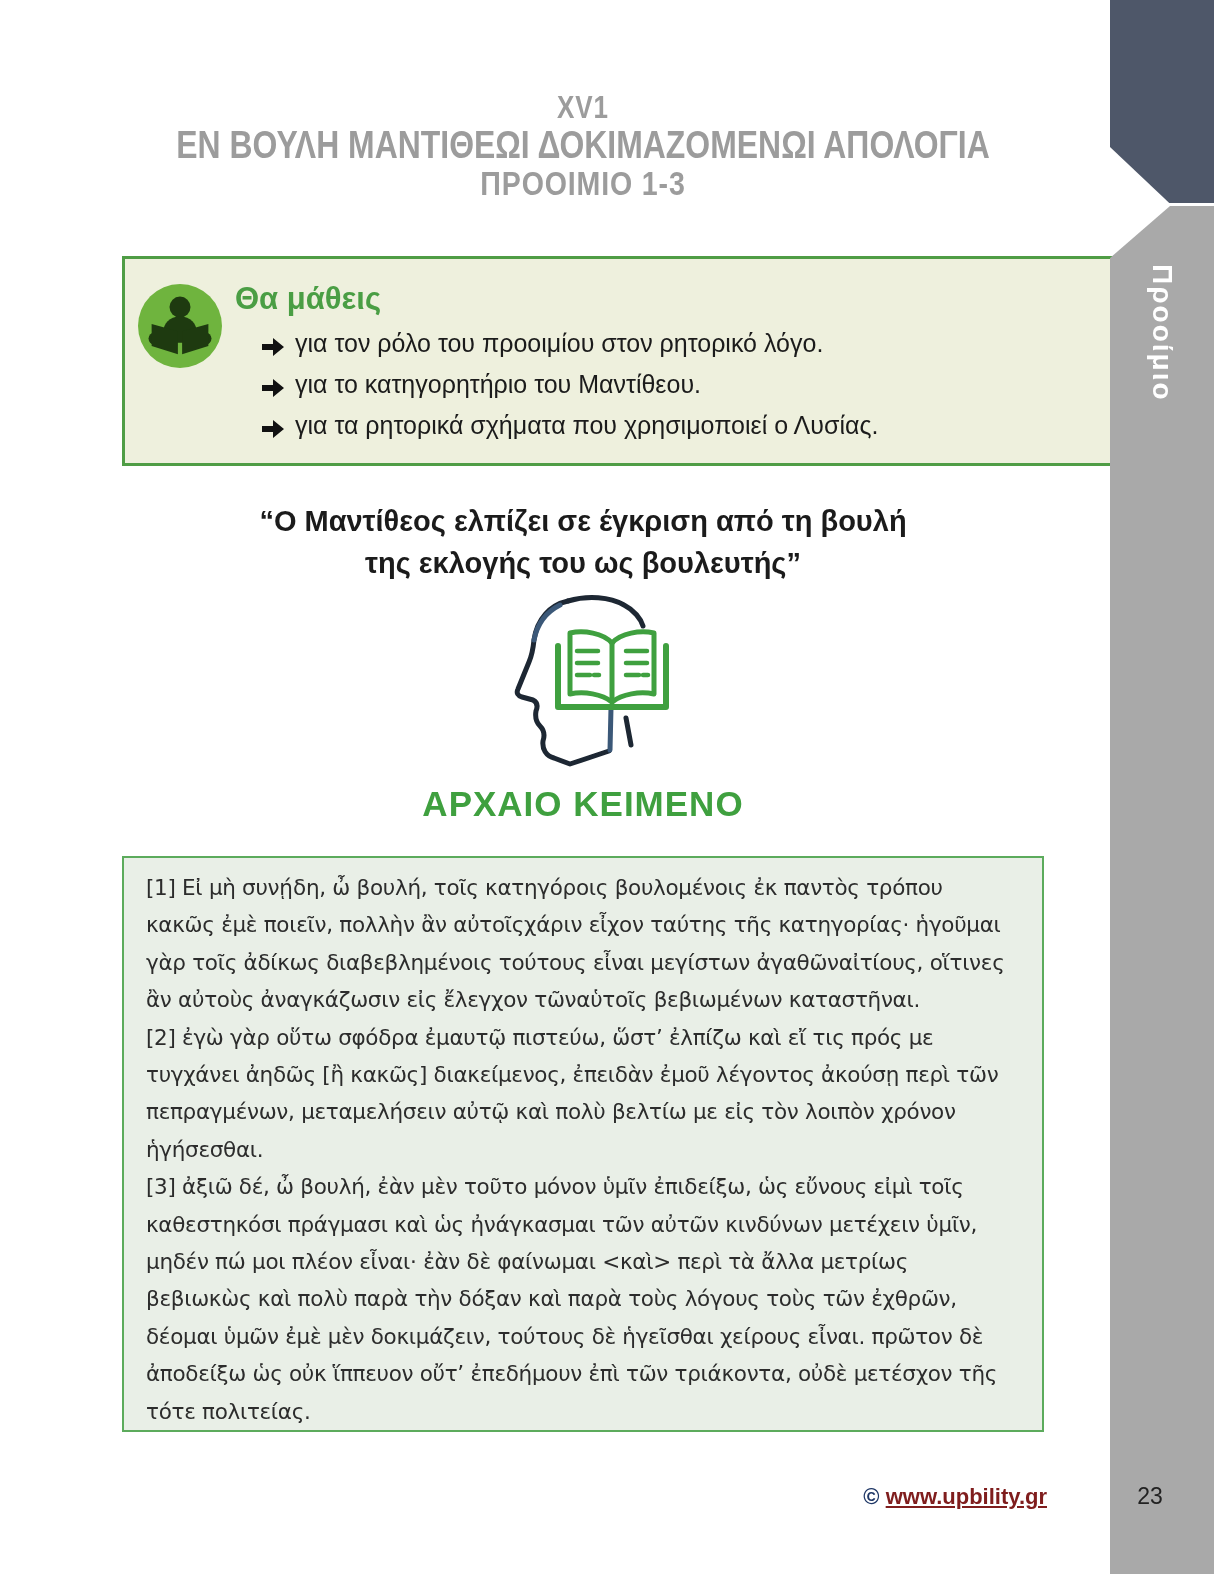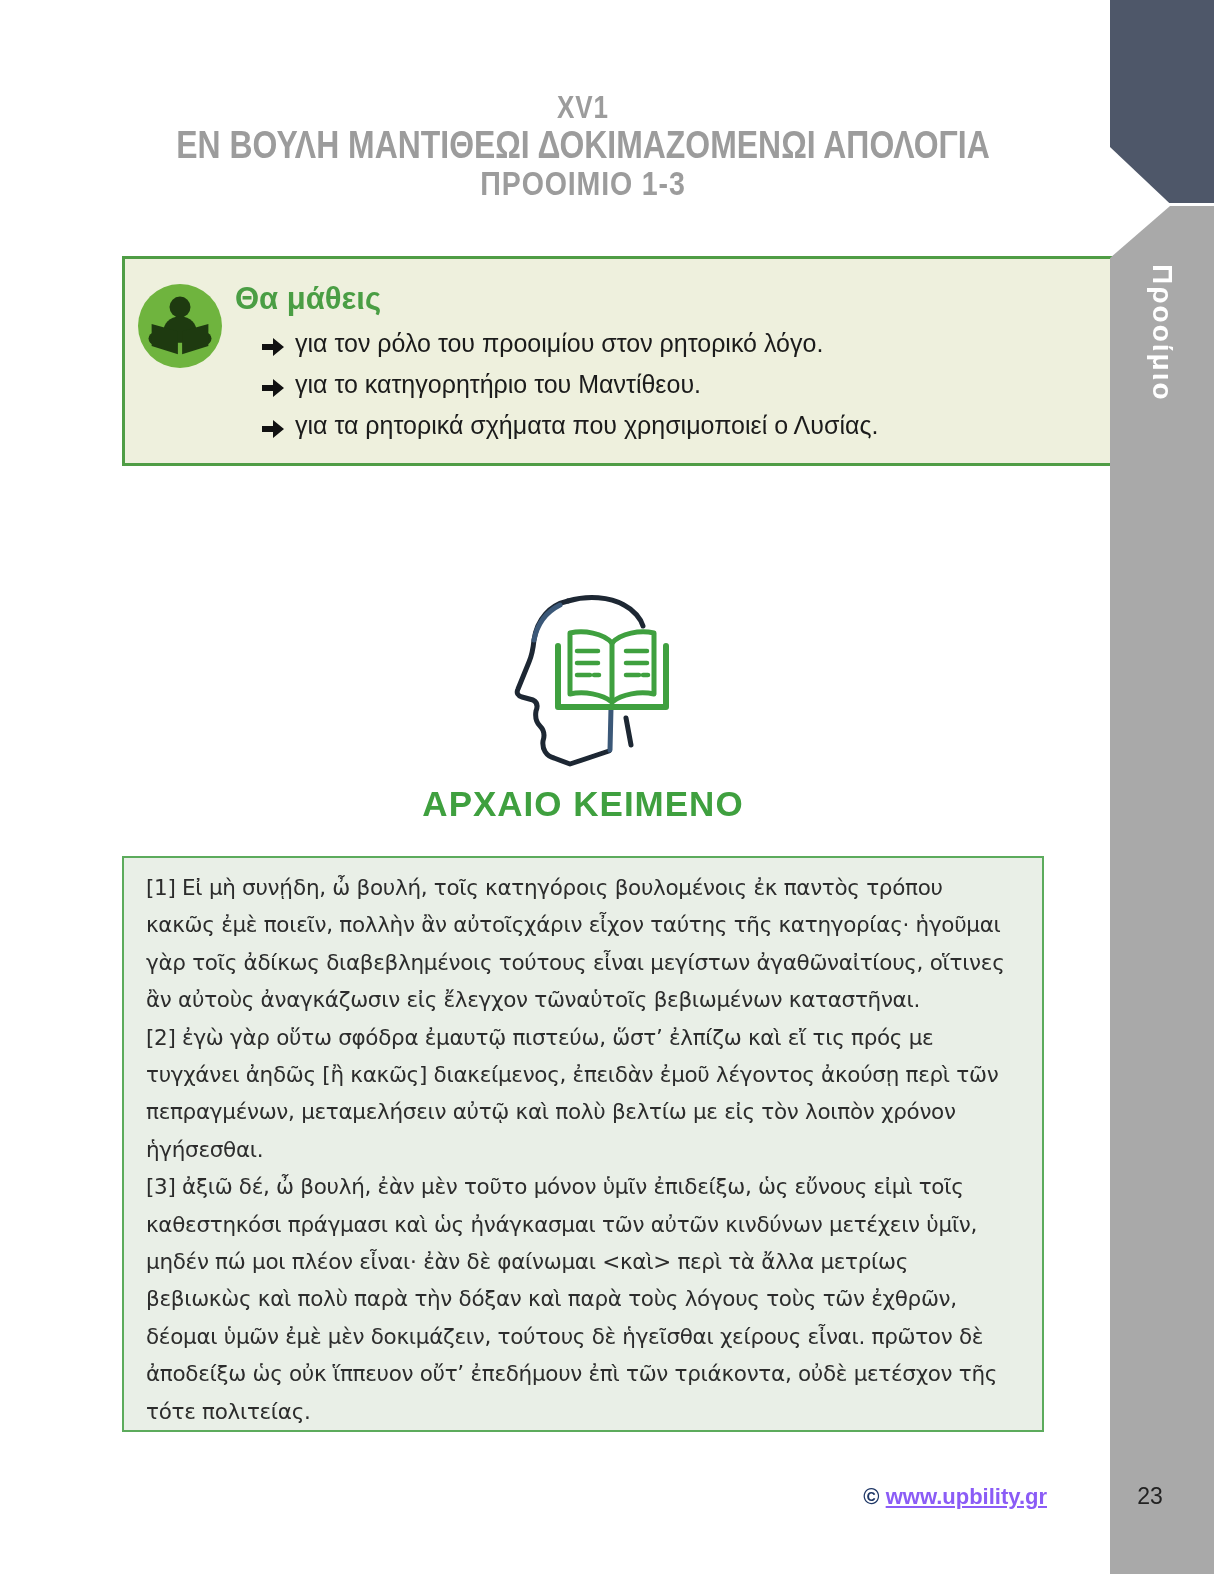--- a/index.html
+++ b/index.html
@@ -37,21 +37,21 @@
 
   
   .ancient-box{position:absolute;left:122px;top:856px;width:922px;height:576px;box-sizing:border-box;
                background:#e9efe7;border:2px solid #5cab5c;padding:11px 30px 0 22px;}
   .ancient-box p{margin:0;font-family:"DejaVu Sans",sans-serif;font-size:21.5px;
                  line-height:37.4px;letter-spacing:-0.3px;color:#2c2c2c;}
 
   
   .footer{position:absolute;top:1484px;left:577px;width:470px;text-align:right;
           font-size:22px;font-weight:bold;color:#1f3766;}
-  .footer a{color:#8b5cf6;text-decoration:underline;cursor:pointer;margin-top:35px;}
+  .footer a{color:#7f1d1d;text-decoration:underline;cursor:pointer;margin-top:35px;}
   .page-number{position:absolute;top:1483px;left:1126px;width:48px;text-align:center;
                font-size:23px;color:#222222;}
 
   
   .tab-dark{position:absolute;left:1110px;top:0;width:104px;height:203px;background:#4e5769;
             clip-path:polygon(0 0,100% 0,100% 100%,57% 100%,0 72.4%);}
   .tab-gray{position:absolute;left:1110px;top:206px;width:104px;height:1368px;background:#a9a9a9;
             clip-path:polygon(57.7% 0,100% 0,100% 100%,0 100%,0 3.8%);}
   .vert-label{position:absolute;top:58px;left:50%;transform:translateX(-50%);
               writing-mode:vertical-rl;font-size:28px;font-weight:bold;color:#ffffff;
@@ -102,20 +102,24 @@
         <span class="bullet-arrow">
           <svg width="24" height="20" viewBox="0 0 24 20">
               <path d="M1 7 L12 7 L12 1 L23 10 L12 19 L12 13 L1 13 Z" fill="#111"></path>
             </svg>
         </span>
         <span>για τα ρητορικά σχήματα που χρησιμοποιεί ο Λυσίας.</span>
       </div>
     </div>
   </div>
 
+  <div class="quote">
+    <div>“Ο Μαντίθεος ελπίζει σε έγκριση από τη βουλή</div>
+    <div>της εκλογής του ως βουλευτής”</div>
+  </div>
 
   <div class="head-icon">
     <svg width="240" height="200" viewBox="0 0 240 200" fill="none" stroke-linecap="round" stroke-linejoin="round">
 
       <path d="M78 13 C98 7 120 9 134 17 C144 22 151 31 153 38" stroke="#1d2733" stroke-width="5"></path>
       <path d="M78 13 C60 17 47 31 44 52 C43 62 42 67 39 74 L28 101 C26 105 28 108 32 109 L43 112 C47 114 48 118 46 123 C45 129 46 134 50 138 C54 142 55 147 53 153 C52 161 56 168 64 170 L80 176 L119 163" stroke="#1d2733" stroke-width="5"></path>
       <path d="M70 17 C56 24 47 37 44 52" stroke="#3b5878" stroke-width="5"></path>
       <path d="M121 120 L120 162" stroke="#3b5878" stroke-width="5"></path>
       <path d="M136 130 L141 157" stroke="#1d2733" stroke-width="5"></path>
 

